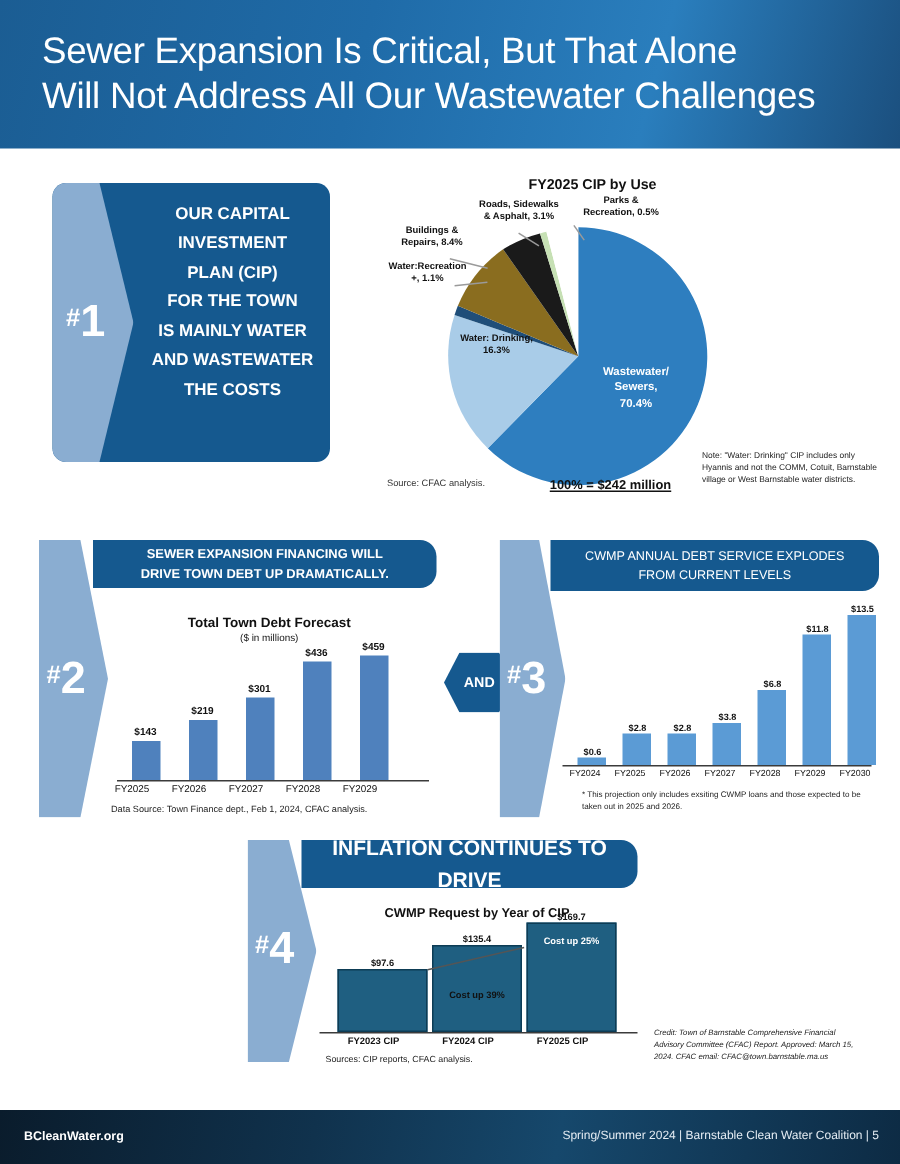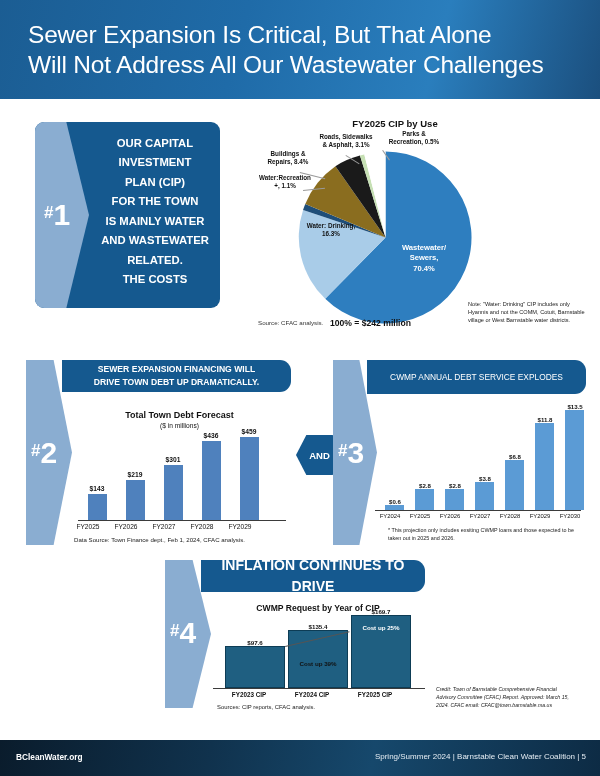--- a/index.html
+++ b/index.html
@@ -49,22 +49,22 @@
     position:absolute;left:330px;top:118px;width:130px;text-align:center;
     font-size:9.5px;font-weight:bold;color:#111;
   }
   .pie-wrap{position:absolute;left:298px;top:150px;width:175px;height:175px;}
   .pie-label{
     position:absolute;font-size:6.3px;font-weight:bold;color:#111;
     line-height:1.28;text-align:center;
   }
   .pie-label-white{color:#ffffff;}
   .pie-total{
-    position:absolute;left:330px;top:318px;width:130px;text-align:left;
-    font-size:8.6px;font-weight:bold;color:#111;
+    position:absolute;left:342px;top:318px;width:130px;text-align:center;
+    font-size:8.6px;font-weight:bold;color:#111;text-decoration:underline;
   }
   .pie-source{
     position:absolute;left:258px;top:319px;width:90px;
     font-size:6.2px;color:#333;
   }
   .pie-note{
     position:absolute;left:468px;top:300px;width:120px;
     font-size:5.6px;color:#222;line-height:1.45;
   }
   .leader{position:absolute;background:#9a9a9a;height:1px;transform-origin:0 0;}
@@ -171,21 +171,20 @@
 <div class="block1-box"></div>
 <div class="block1-arrow"></div>
 <div class="block1-num"><span class="hash">#</span><span>1</span></div>
 <div class="block1-text">
   <span>OUR CAPITAL</span>
   <span>INVESTMENT</span>
   <span>PLAN (CIP)</span>
   <span>FOR THE TOWN</span>
   <span>IS MAINLY WATER</span>
   <span>AND WASTEWATER</span>
-  <span>RELATED.</span>
   <span>THE COSTS</span>
 </div>
 
 <div class="pie-title">FY2025 CIP by Use</div>
 
 <div class="pie-wrap">
   <svg width="175" height="175" viewBox="0 0 175 175">
 
     <path d="M87.5,87.5 L87.5,1.5 A86,86 0 1,1 27.2,148.8 Z" fill="#2e7ebf"></path>
 
@@ -271,20 +270,21 @@
   <div class="cat2" style="left:193px;">FY2029</div>
   <div class="src2">Data Source: Town Finance dept., Feb 1, 2024, CFAC analysis.</div>
 </div>
 
 <div class="and-hex">AND</div>
 
 <div class="p3">
   <div class="p3-arrow"></div>
   <div class="p3-tab">
     <div>CWMP ANNUAL DEBT SERVICE EXPLODES</div>
+    <div>FROM CURRENT LEVELS</div>
   </div>
   <div class="p3-num"><span class="hash">#</span><span>3</span></div>
 
   <div class="bars3">
     <div class="bar3" style="left:4px;height:5px;"></div>
     <div class="bar3" style="left:34px;height:21px;"></div>
     <div class="bar3" style="left:64px;height:21px;"></div>
     <div class="bar3" style="left:94px;height:28px;"></div>
     <div class="bar3" style="left:124px;height:50px;"></div>
     <div class="bar3" style="left:154px;height:87px;"></div>

